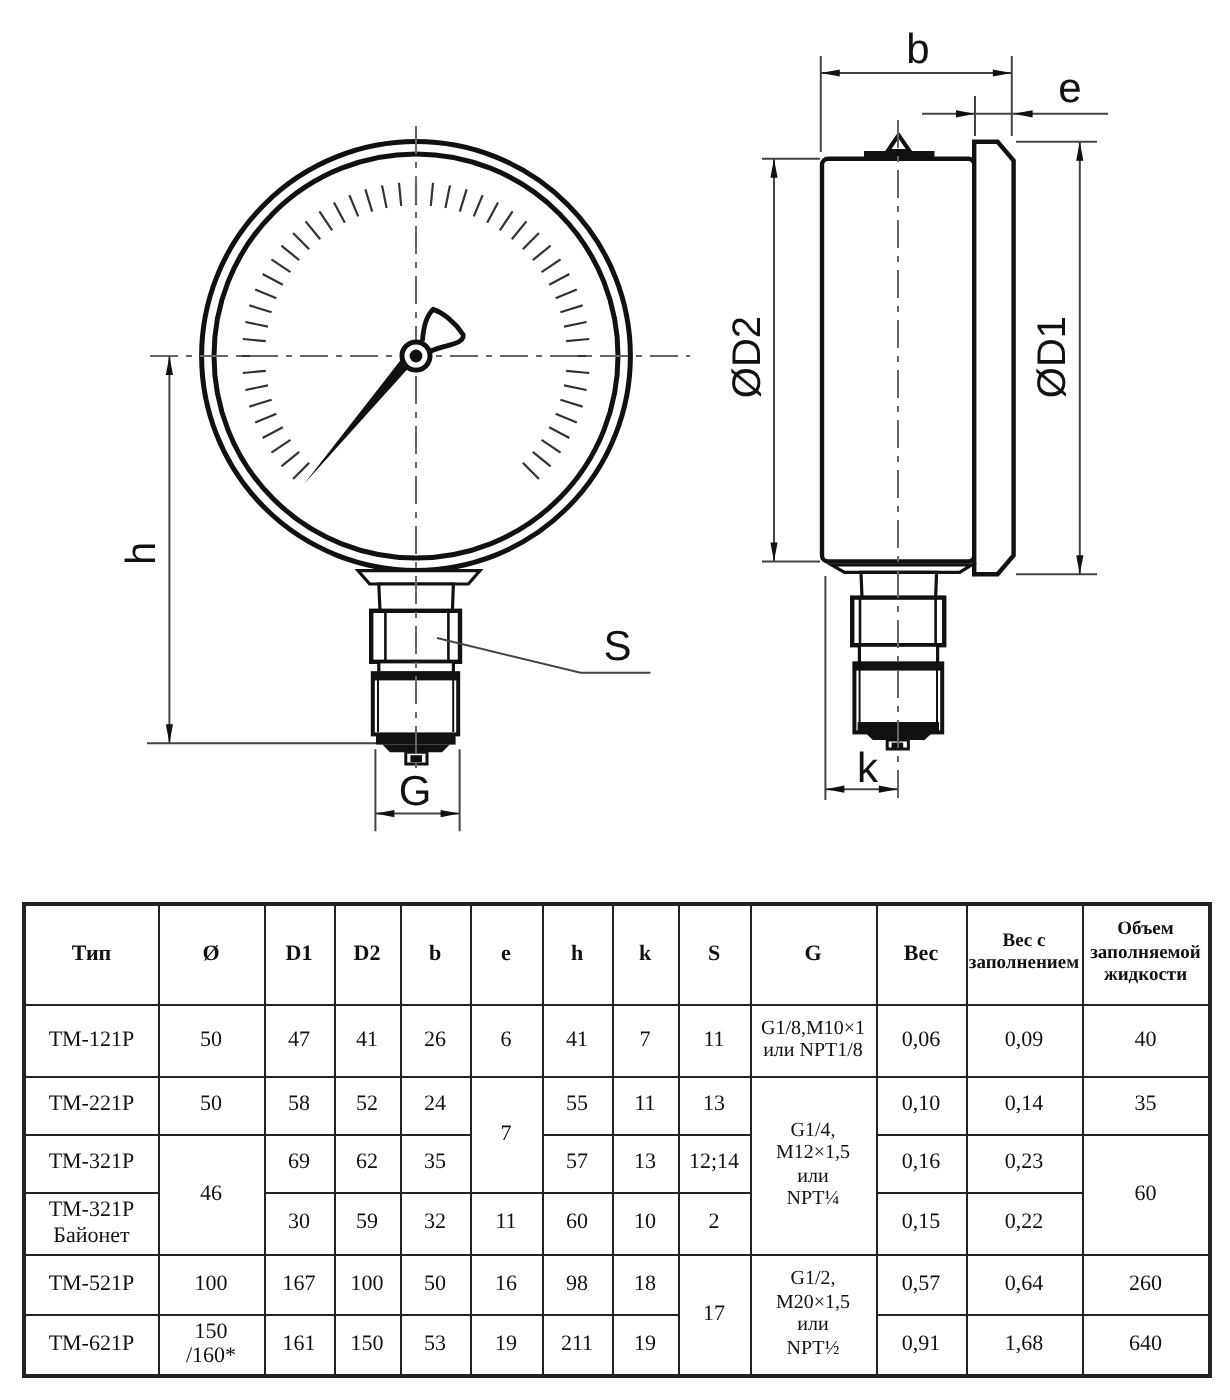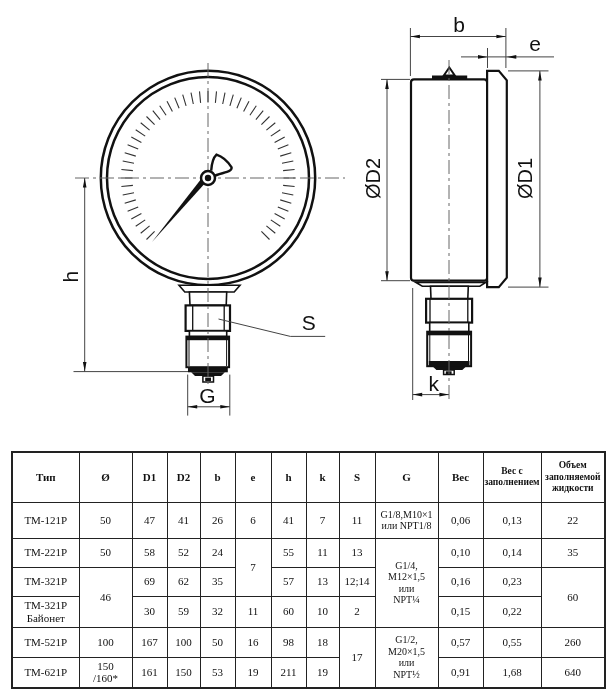--- a/index.html
+++ b/index.html
@@ -221,22 +221,22 @@
           <td>50</td>
           <td>47</td>
           <td>41</td>
           <td>26</td>
           <td>6</td>
           <td>41</td>
           <td>7</td>
           <td>11</td>
     <td class="small">G1/8,М10×1 или NPT1/8</td>
           <td>0,06</td>
-          <td>0,13</td>
-          <td>22</td>
+          <td>0,09</td>
+          <td>40</td>
   </tr>
 
   <tr style="height:29px">
     <td>ТМ-221Р</td>
           <td>50</td>
           <td>58</td>
           <td>52</td>
           <td>24</td>
           <td rowspan="2">7</td>
           <td>55</td>
@@ -280,21 +280,21 @@
           <td>100</td>
           <td>167</td>
           <td>100</td>
           <td>50</td>
           <td>16</td>
           <td>98</td>
           <td>18</td>
           <td rowspan="2">17</td>
     <td class="small" rowspan="2">G1/2,<br>М20×1,5<br>или<br>NPT½</td>
           <td>0,57</td>
-          <td>0,55</td>
+          <td>0,64</td>
           <td>260</td>
   </tr>
 
   <tr style="height:31px">
     <td>ТМ-621Р</td>
           <td>150<br>/160*</td>
           <td>161</td>
           <td>150</td>
           <td>53</td>
           <td>19</td>

